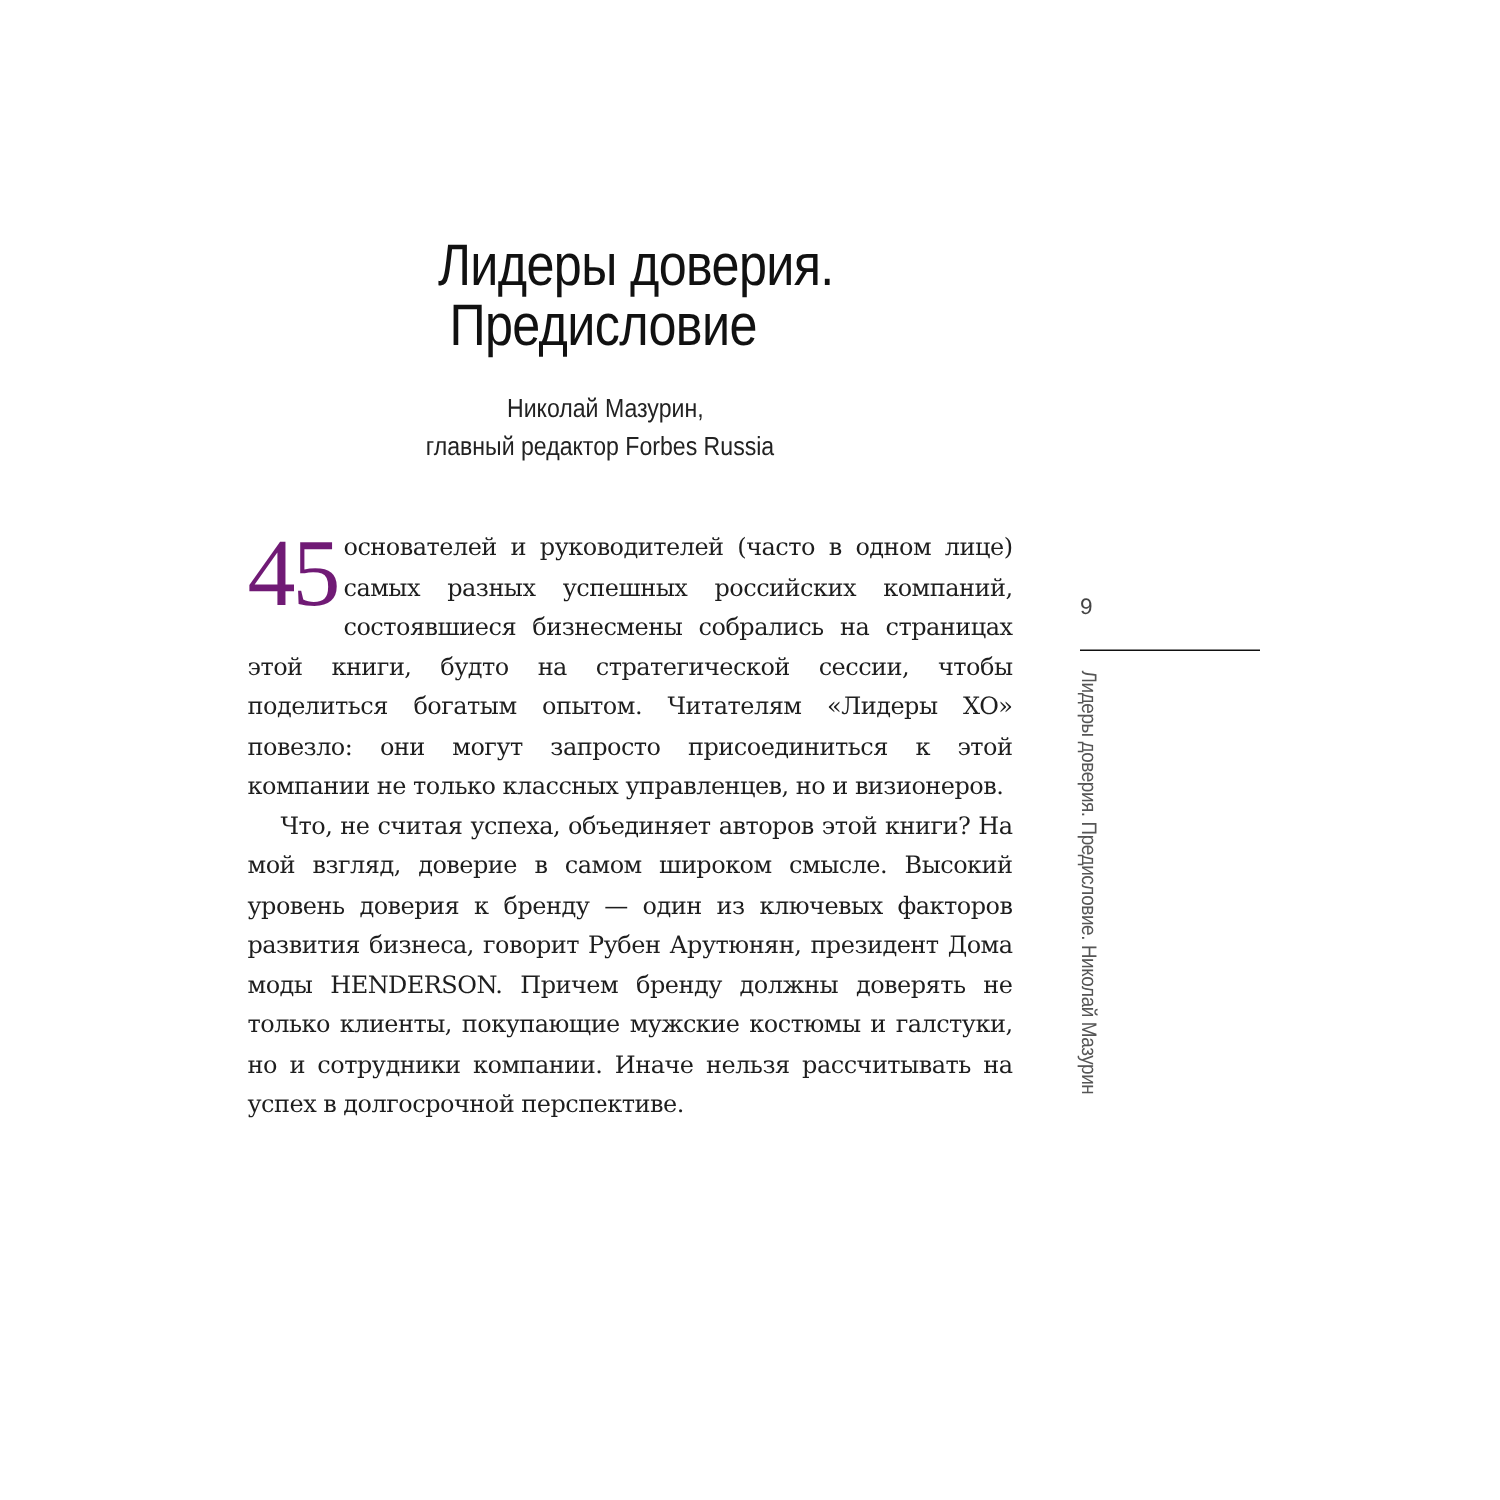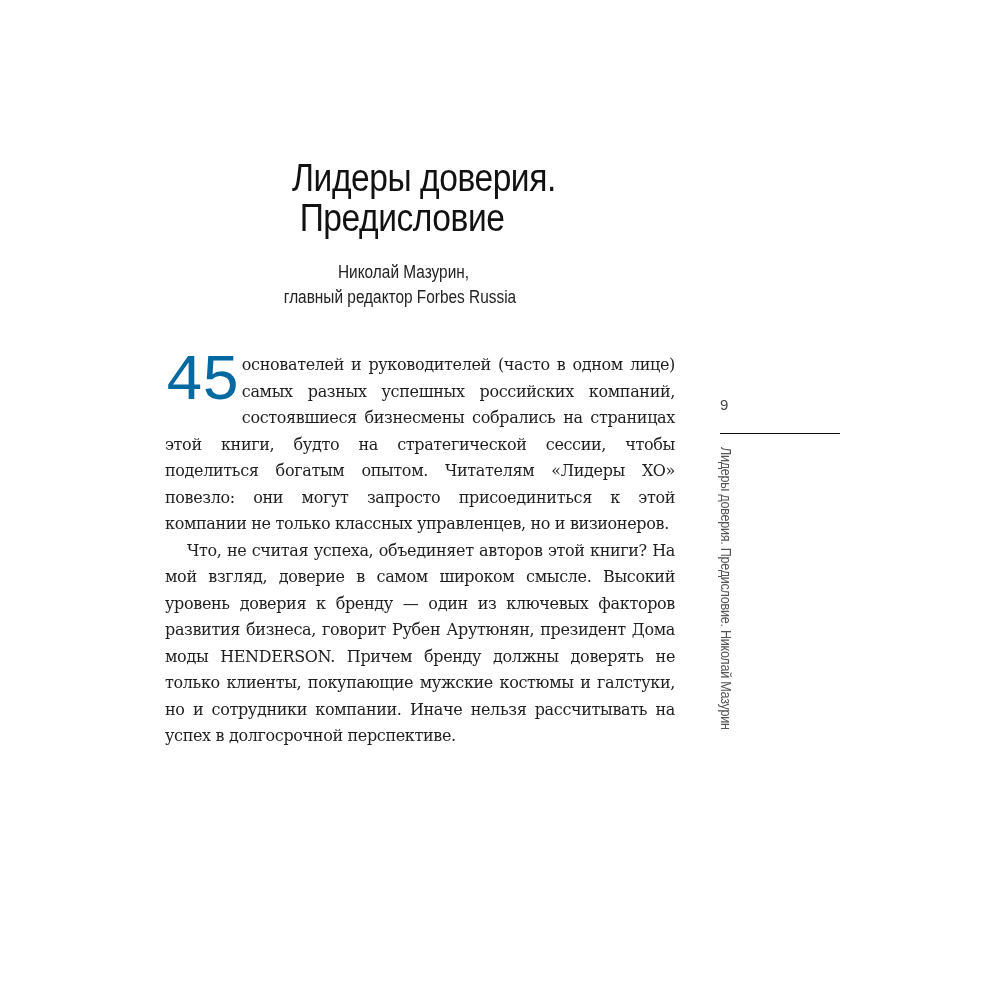--- a/index.html
+++ b/index.html
@@ -33,26 +33,26 @@
       position: absolute; left: 165px; top: 352px; width: 510px;
       font-family: "DejaVu Serif", "Liberation Serif", serif;
       font-size: 16px; line-height: 26.5px; color: #1e1e1e;
       text-align: justify;
       letter-spacing: -0.35px;
     }
     .body-text p { margin: 0; text-indent: 22px; }
     .body-text p.first { text-indent: 0; }
     .dropcap {
       float: left;
-      font-family: Liberation Mono, monospace;
+      font-family: Liberation Serif, serif;
       font-size: 64px; line-height: 48px;
       margin: 2px 4px 0 0;
       padding-top: 4px;
       letter-spacing: -2px;
-      color: #0369a1;
+      color: #701a75;
     }
 
     .page-number {
       position: absolute; left: 720px; top: 396px;
       font-family: "Liberation Sans", "DejaVu Sans", sans-serif;
       font-size: 15px; color: #444;
     }
     .rule {
       position: absolute; left: 720px; top: 433px; width: 120px; height: 0;
       border-top: 1.6px solid #111;

